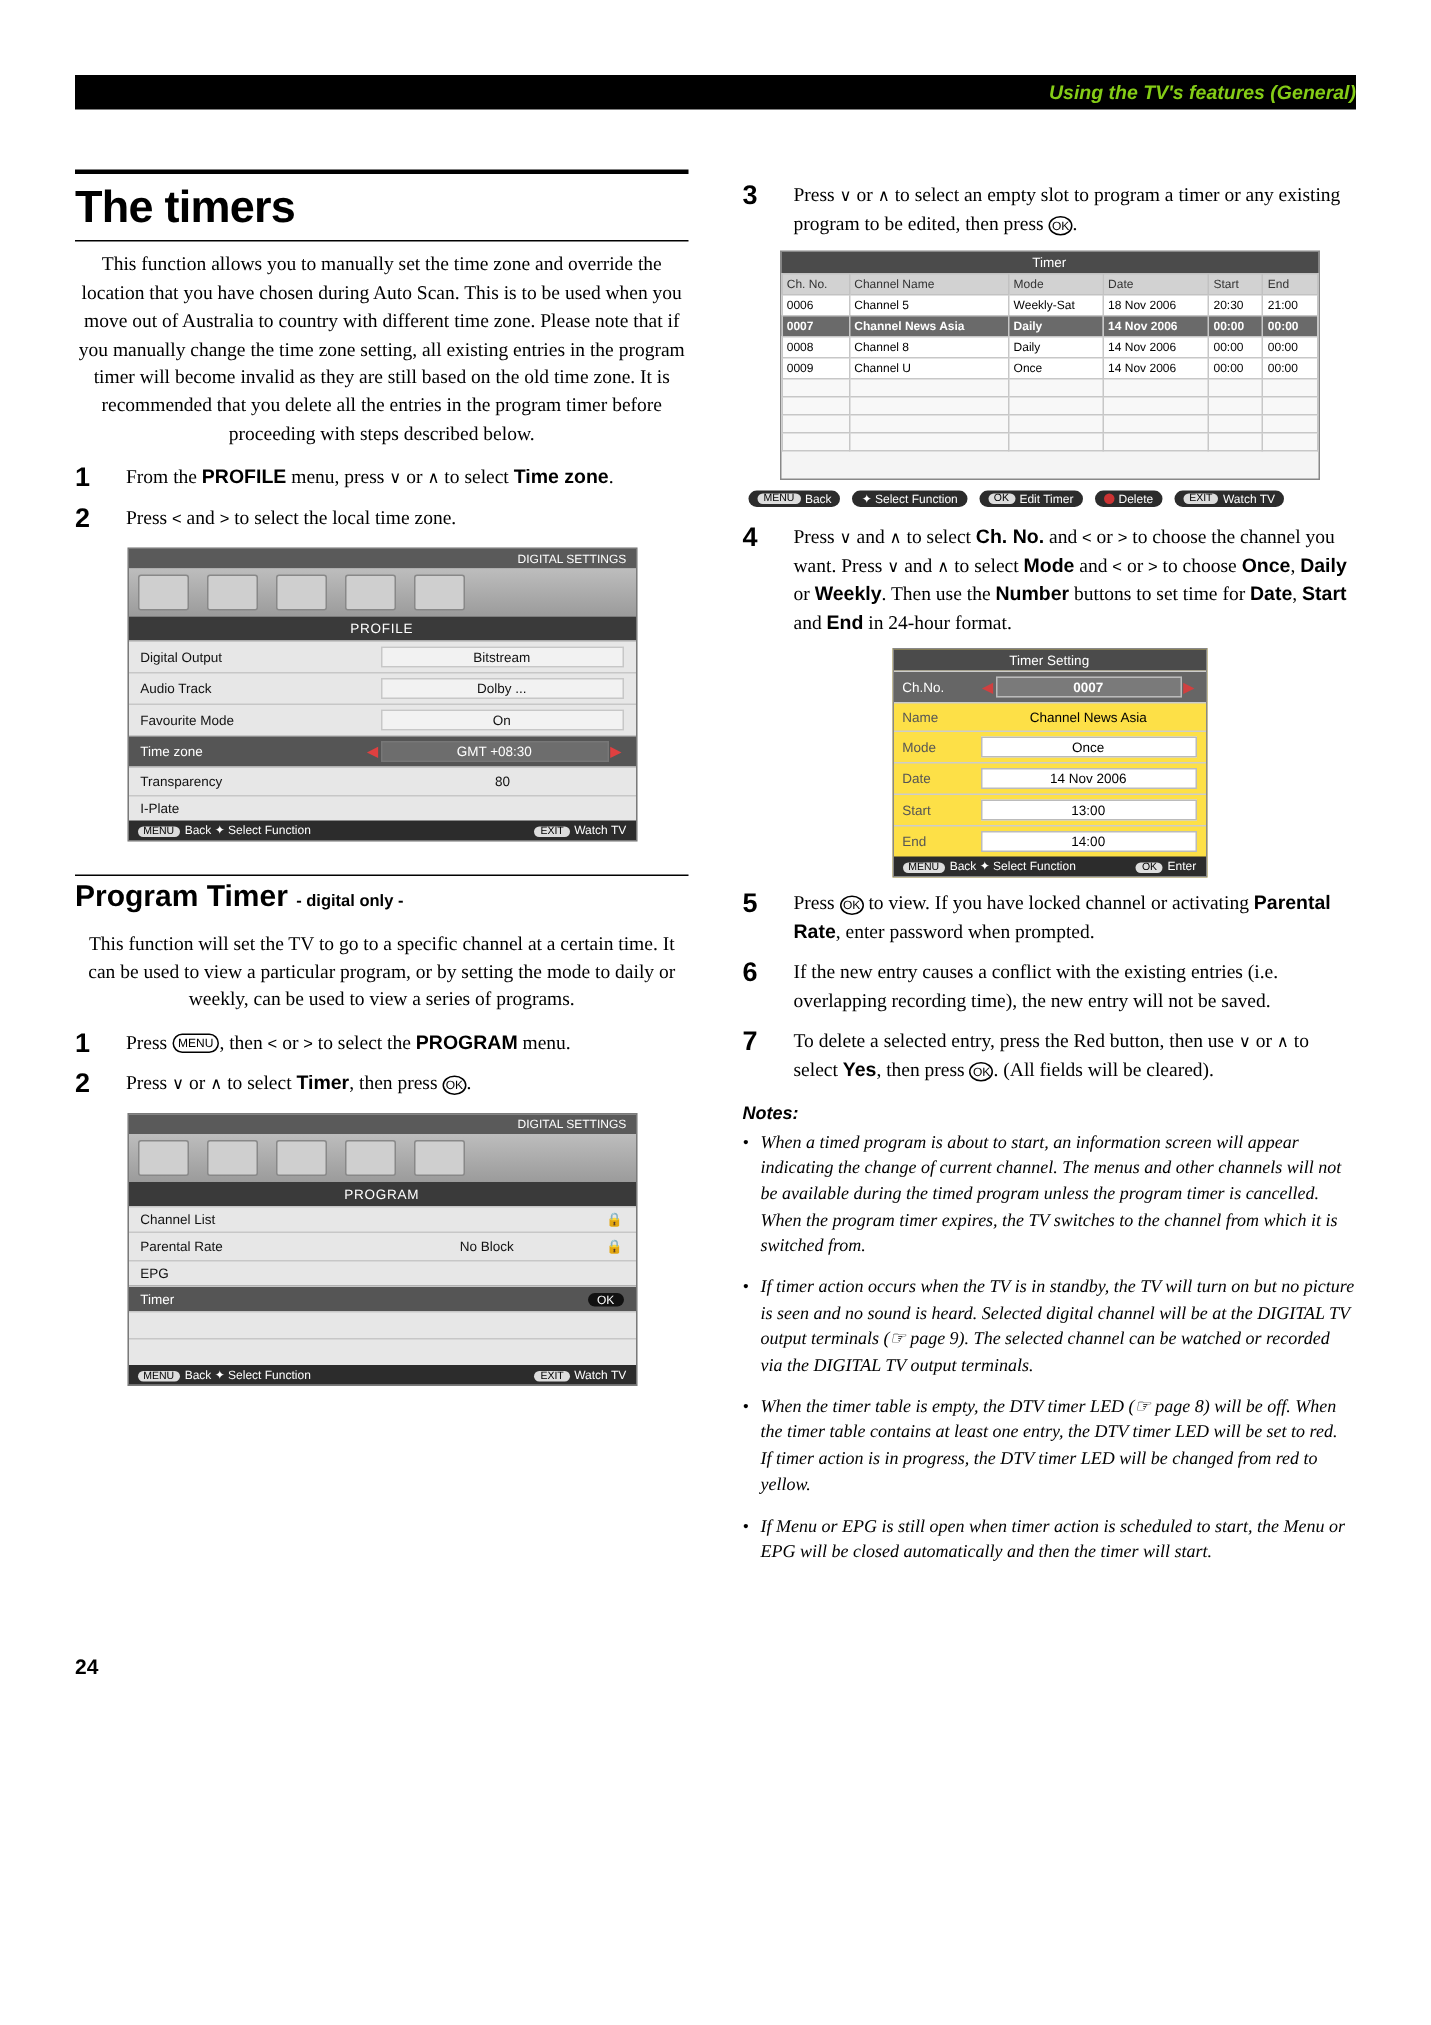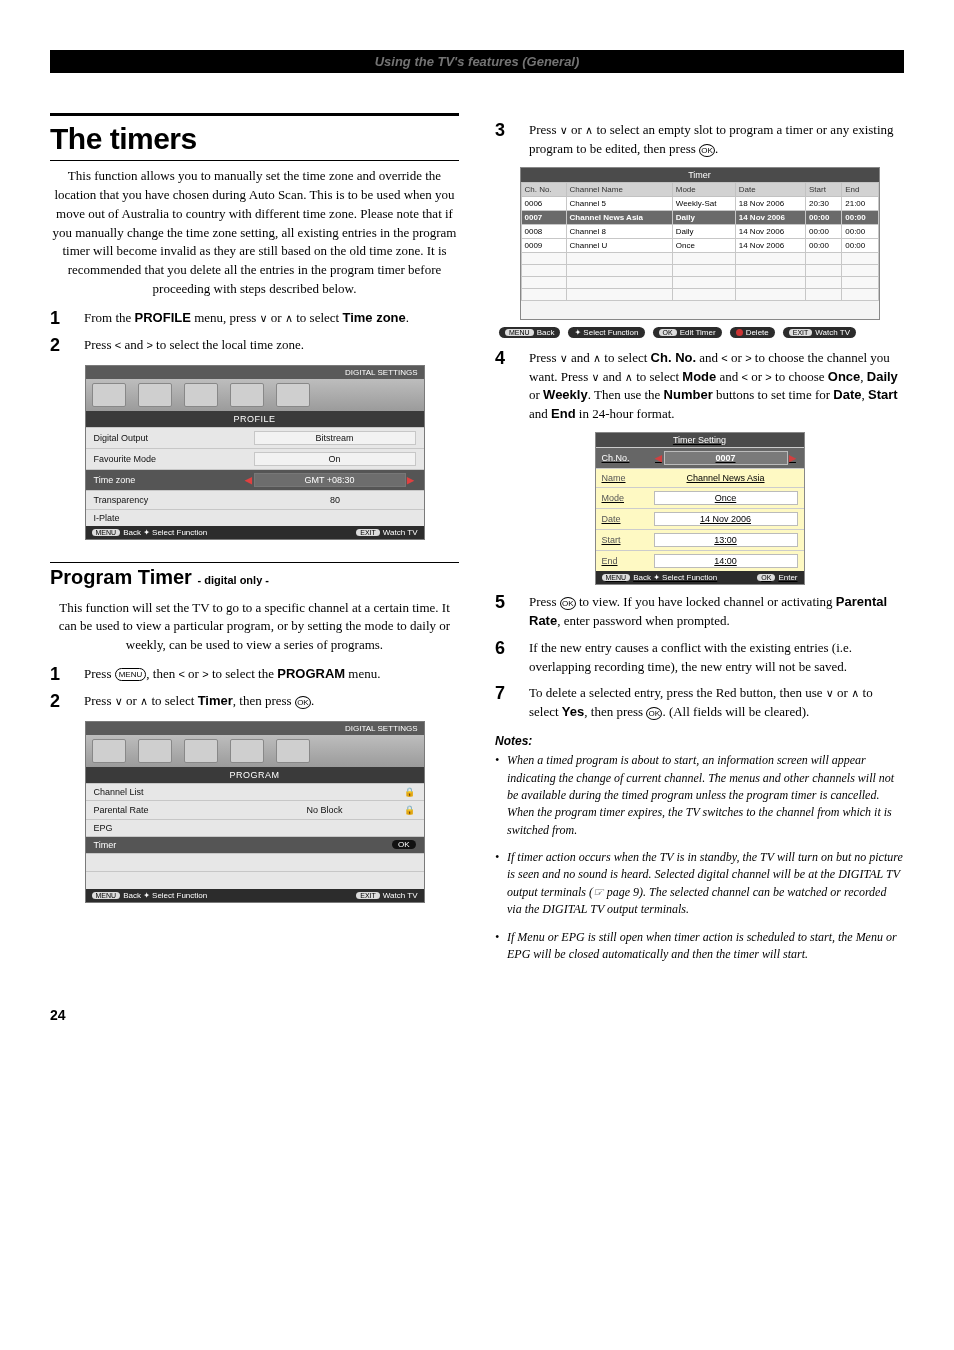--- a/index.html
+++ b/index.html
@@ -1,39 +1,39 @@
 <!DOCTYPE html>
 <html><head>
 <meta charset="utf-8">
 <style>
   * { box-sizing: border-box; margin: 0; padding: 0; }
   body { background: #fff; font-family: Georgia, "Times New Roman", serif; color: #000; width: 954px; }
   .page { padding: 50px 50px 30px 50px; position: relative; }
-  .header-bar { background: #000; color: #737373; font-style: italic; font-weight: bold; font-family: Arial, sans-serif; text-align: center; padding: 4px 0; margin: 0 0 40px 0; font-size: 13px; }
+  .header-bar { background: #000; color: #84cc16; font-style: italic; font-weight: bold; font-family: Arial, sans-serif; text-align: right; padding: 4px 0; margin: 0 0 40px 0; font-size: 13px; }
   .columns { display: flex; gap: 36px; }
   .col { flex: 1; min-width: 0; }
   .thick-rule { border-top: 3px solid #000; margin-bottom: 4px; }
   .thin-rule { border-top: 1px solid #000; }
   h1.big { font-family: Arial, Helvetica, sans-serif; font-weight: 900; font-size: 30px; margin: 6px 0 4px 0; letter-spacing: -0.5px; }
   h2.section { font-family: Arial, Helvetica, sans-serif; font-weight: 900; font-size: 20px; margin: 22px 0 10px 0; border-top: 1px solid #000; padding-top: 3px; }
   h2.section .sub { font-family: Arial, Helvetica, sans-serif; font-weight: bold; font-size: 11px; letter-spacing: 0; }
   p.body { font-size: 13px; line-height: 1.45; margin: 6px 0 10px 0; text-align: center; }
   .steps { }
   .step { display: flex; gap: 16px; margin: 8px 0; }
   .step-num { font-family: Arial, Helvetica, sans-serif; font-weight: 900; font-size: 18px; min-width: 18px; line-height: 1; }
   .step-text { font-size: 13px; line-height: 1.45; flex: 1; }
   .step-text b, .step-text strong { font-family: Arial, Helvetica, sans-serif; font-weight: bold; }
   .glyph { display: inline-block; font-family: Arial, sans-serif; font-size: 11px; vertical-align: 0; }
   .oval { display: inline-block; border: 1px solid #000; border-radius: 8px; padding: 0 3px; font-size: 8px; font-family: Arial, sans-serif; line-height: 11px; vertical-align: 1px; }
   .circ { display: inline-block; border: 1px solid #000; border-radius: 50%; width: 16px; height: 13px; font-size: 8px; font-family: Arial, sans-serif; text-align: center; line-height: 12px; vertical-align: 0; }
   .notes-head { font-family: Arial, Helvetica, sans-serif; font-weight: bold; font-style: italic; font-size: 12px; margin: 12px 0 3px 0; }
   ul.notes { list-style: none; padding-left: 0; }
   ul.notes li { font-style: italic; font-size: 12px; line-height: 1.45; margin: 4px 0 10px 0; padding-left: 12px; position: relative; }
   ul.notes li::before { content: "•"; position: absolute; left: 0; }
-  .page-num { font-family: Arial, Helvetica, sans-serif; font-weight: bold; font-size: 14px; margin-top: 34px; }
+  .page-num { font-family: Arial, Helvetica, sans-serif; font-weight: bold; font-size: 14px; margin-top: 50px; }
 
   
   .osd { border: 1px solid #7a7a7a; background: #e7e7e7; font-family: Arial, Helvetica, sans-serif; font-size: 9px; color: #111; margin: 10px auto; }
   .osd-wide { width: 340px; }
   .osd .topstrip { background: #5a5a5a; color: #fff; text-align: right; padding: 2px 6px; font-size: 8px; }
   .osd .icons { display: flex; background: linear-gradient(#bdbdbd,#9b9b9b); padding: 4px 6px; gap: 12px; align-items: center; }
   .osd .icons .ico { width: 34px; height: 24px; background: #cfcfcf; border: 1px solid #888; border-radius: 2px; }
   .osd .title { background: #3a3a3a; color: #fff; text-align: center; padding: 3px 0; font-size: 9px; letter-spacing: 0.5px; }
   .osd .row { display: flex; align-items: center; padding: 3px 8px; border-top: 1px solid #c7c7c7; }
   .osd .row .lab { flex: 1; }
@@ -52,21 +52,21 @@
   .timer-panel th { background: #d2d2d2; color: #333; padding: 2px 3px; text-align: left; font-weight: normal; border: 1px solid #c2c2c2; }
   .timer-panel td { padding: 2px 3px; border: 1px solid #c7c7c7; background: #fff; }
   .timer-panel tr.sel td { background: #6a6a6a; color: #fff; font-weight: bold; }
   .timer-panel tr.empty td { height: 12px; background: #f8f8f8; }
   .timer-panel .spacer { height: 18px; }
   .timer-foot { display: flex; gap: 8px; font-size: 8px; padding: 3px 4px; font-family: Arial, sans-serif; align-items: center;}
   .timer-foot .chip { background: #2c2c2c; color: #fff; border-radius: 8px; padding: 1px 6px; display: inline-flex; gap: 3px; align-items:center;}
   .timer-foot .chip .b { background: #ddd; color:#000; border-radius:6px; padding:0 4px; font-size:7px;}
   .timer-foot .red { width:7px; height:7px; background:#c33; border-radius:50%; display:inline-block;}
 
-  .setting-panel { width: 210px; border: 1px solid #888; background: #fef9c3; font-family: Arial, sans-serif; font-size: 9px; margin: 6px auto; text-decoration: underline; }
+  .setting-panel { width: 210px; border: 1px solid #888; background: #fde047; font-family: Arial, sans-serif; font-size: 9px; margin: 6px auto; }
   .setting-panel .sp-head { background: #4b4b4b; color:#fff; text-align:center; padding:2px 0; }
   .setting-panel .sp-row { display:flex; padding:3px 6px; border-top:1px solid #ccc; align-items:center; }
   .setting-panel .sp-row .l { width: 52px; color:#555; }
   .setting-panel .sp-row .v { flex:1; text-align:center; background:#fff; border:1px solid #bbb; padding:1px 0; }
   .setting-panel .sp-row.sel { background:#666; color:#fff; }
   .setting-panel .sp-row.sel .l { color:#fff; }
   .setting-panel .sp-row.sel .v { background:#7a7a7a; color:#fff; font-weight:bold; }
   .setting-panel .sp-row .ar { width:10px; color:#d04040; font-weight:bold; text-align:center;}
   .setting-panel .sp-foot { background:#2c2c2c; color:#fff; padding:2px 6px; font-size:8px; display:flex; justify-content:space-between;}
   .setting-panel .sp-foot .b { background:#ddd;color:#000;border-radius:6px;padding:0 4px;font-size:7px;margin-right:3px;}
@@ -108,20 +108,24 @@
           <div class="ico"></div>
             <div class="ico"></div>
             <div class="ico"></div>
             <div class="ico"></div>
             <div class="ico"></div>
         </div>
         <div class="title">PROFILE</div>
         <div class="row">
             <span class="lab">Digital Output</span>
             <span class="val">Bitstream</span>
+          </div>
+        <div class="row">
+            <span class="lab">Audio Track</span>
+            <span class="val">Dolby ...</span>
           </div>
         <div class="row">
             <span class="lab">Favourite Mode</span>
             <span class="val">On</span>
           </div>
         <div class="row sel">
             <span class="lab">Time zone</span>
             <span class="arrow">◀</span>
             <span class="val">GMT +08:30</span>
             <span class="arrow">▶</span>
@@ -361,19 +365,21 @@
         <div class="step-num">7</div>
         <div class="step-text">
           <span>To delete a selected entry, press the Red button, then use </span><span class="glyph">∨</span><span> or </span><span class="glyph">∧</span><span> to select </span><b>Yes</b><span>, then press </span><span class="circ">OK</span><span>. (All fields will be cleared).</span>
         </div>
       </div>
 
       <div class="notes-head">Notes:</div>
       <ul class="notes">
         <li>When a timed program is about to start, an information screen will appear indicating the change of current channel. The menus and other channels will not be available during the timed program unless the program timer is cancelled. When the program timer expires, the TV switches to the channel from which it is switched from.</li>
         <li>If timer action occurs when the TV is in standby, the TV will turn on but no picture is seen and no sound is heard. Selected digital channel will be at the DIGITAL TV output terminals (☞ page 9). The selected channel can be watched or recorded via the DIGITAL TV output terminals.</li>
+        <li style="white-space:pre-line">When the timer table is empty, the DTV timer LED (☞ page 8) will be off. When the timer table contains at least one entry, the DTV timer LED will be set to red.
+If timer action is in progress, the DTV timer LED will be changed from red to yellow.</li>
         <li>If Menu or EPG is still open when timer action is scheduled to start, the Menu or EPG will be closed automatically and then the timer will start.</li>
       </ul>
     </div>
   </div>
 
   <div class="page-num">24</div>
 </div>
 
 </body></html>

